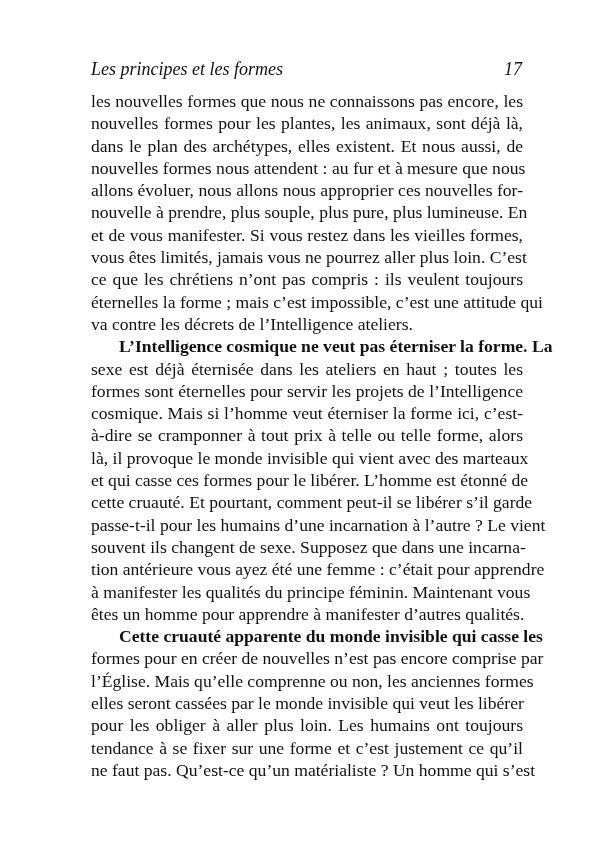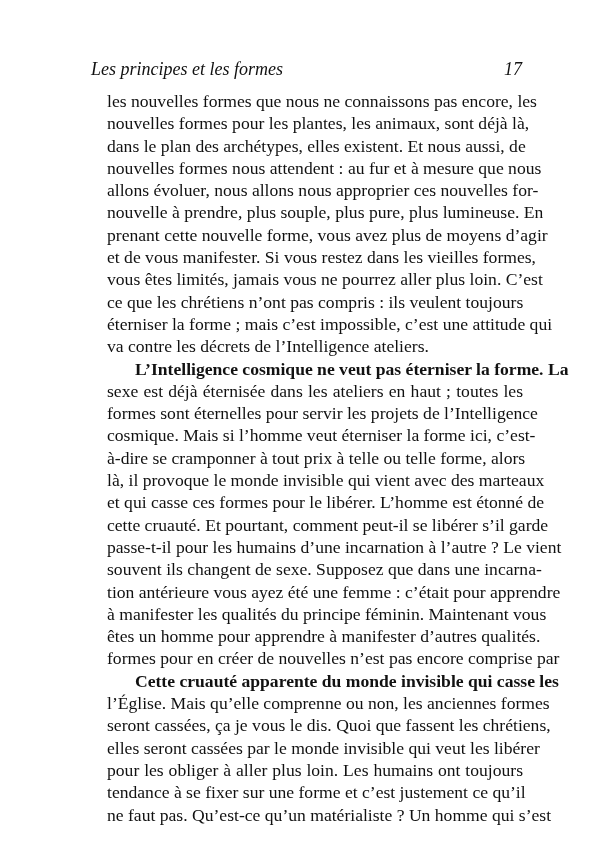--- a/index.html
+++ b/index.html
@@ -10,67 +10,65 @@
       font-family: "Liberation Serif", serif; font-style: italic; font-size: 18px; color: #111;
     }
     .running-head .title { position: absolute; left: 0; top: 0; }
     .running-head .folio { position: absolute; right: 0; top: 0; }
     .body {
       position: absolute; left: 91px; top: 90px; width: 432px;
       font-family: "Liberation Serif", serif; font-size: 17.6px; line-height: 22.3px; color: #111;
     }
     .line {
       display: block; height: 22.3px; white-space: nowrap;
-      text-align: justify; text-align-last: justify; margin-left: 16px;
+      text-align: justify; text-align-last: justify;
     }
     .line.last { text-align-last: left; }
     .line.indent { padding-left: 28px; font-weight: bold; }
   </style>
 </head>
 <body>
 
 <div class="page">
   <div class="running-head">
     <span class="title">Les principes et les formes</span>
     <span class="folio">17</span>
   </div>
   <div class="body" id="body-text">
       <div>
         <span class="line">les nouvelles formes que nous ne connaissons pas encore, les</span>
         <span class="line">nouvelles formes pour les plantes, les animaux, sont déjà là,</span>
         <span class="line">dans le plan des archétypes, elles existent. Et nous aussi, de</span>
         <span class="line">nouvelles formes nous attendent : au fur et à mesure que nous</span>
         <span class="line">allons évoluer, nous allons nous approprier ces nouvelles for-</span>
         <span class="line">nouvelle à prendre, plus souple, plus pure, plus lumineuse. En</span>
-        <span class="line">prenant cette nouvelle forme, vous avez plus de moyens d’agir</span>
         <span class="line">et de vous manifester. Si vous restez dans les vieilles formes,</span>
         <span class="line">vous êtes limités, jamais vous ne pourrez aller plus loin. C’est</span>
         <span class="line">ce que les chrétiens n’ont pas compris : ils veulent toujours</span>
-        <span class="line">éterniser la forme ; mais c’est impossible, c’est une attitude qui</span>
+        <span class="line">éternelles la forme ; mais c’est impossible, c’est une attitude qui</span>
         <span class="line last">va contre les décrets de l’Intelligence ateliers.</span>
       </div>
       <div>
         <span class="line indent">L’Intelligence cosmique ne veut pas éterniser la forme. La</span>
         <span class="line">sexe est déjà éternisée dans les ateliers en haut ; toutes les</span>
         <span class="line">formes sont éternelles pour servir les projets de l’Intelligence</span>
         <span class="line">cosmique. Mais si l’homme veut éterniser la forme ici, c’est-</span>
         <span class="line">à-dire se cramponner à tout prix à telle ou telle forme, alors</span>
         <span class="line">là, il provoque le monde invisible qui vient avec des marteaux</span>
         <span class="line">et qui casse ces formes pour le libérer. L’homme est étonné de</span>
         <span class="line">cette cruauté. Et pourtant, comment peut-il se libérer s’il garde</span>
         <span class="line">passe-t-il pour les humains d’une incarnation à l’autre ? Le vient</span>
         <span class="line">souvent ils changent de sexe. Supposez que dans une incarna-</span>
         <span class="line">tion antérieure vous ayez été une femme : c’était pour apprendre</span>
         <span class="line">à manifester les qualités du principe féminin. Maintenant vous</span>
         <span class="line last">êtes un homme pour apprendre à manifester d’autres qualités.</span>
       </div>
       <div>
+        <span class="line indent">Cette cruauté apparente du monde invisible qui casse les</span>
         <span class="line">formes pour en créer de nouvelles n’est pas encore comprise par</span>
-        <span class="line indent">Cette cruauté apparente du monde invisible qui casse les</span>
         <span class="line">l’Église. Mais qu’elle comprenne ou non, les anciennes formes</span>
-        <span class="line">seront cassées, ça je vous le dis. Quoi que fassent les chrétiens,</span>
         <span class="line">elles seront cassées par le monde invisible qui veut les libérer</span>
         <span class="line">pour les obliger à aller plus loin. Les humains ont toujours</span>
         <span class="line">tendance à se fixer sur une forme et c’est justement ce qu’il</span>
         <span class="line">ne faut pas. Qu’est-ce qu’un matérialiste ? Un homme qui s’est</span>
       </div>
     </div>
 </div>
 
 </body></html>

